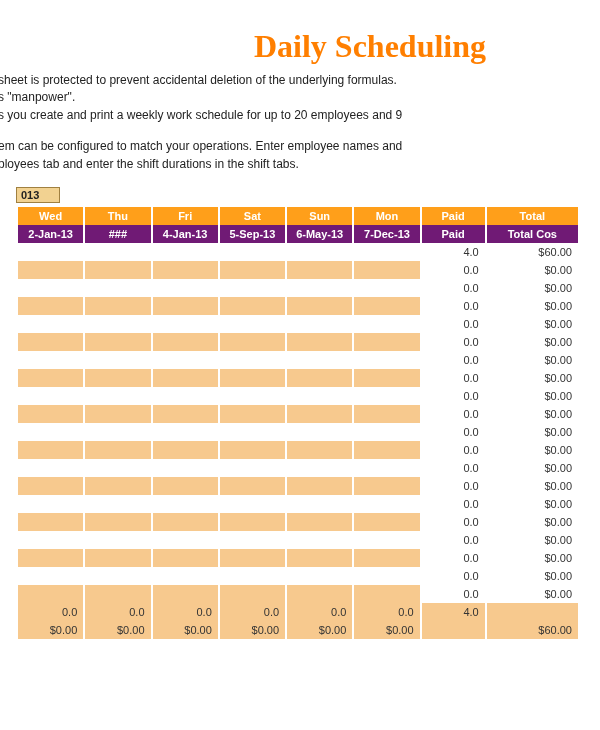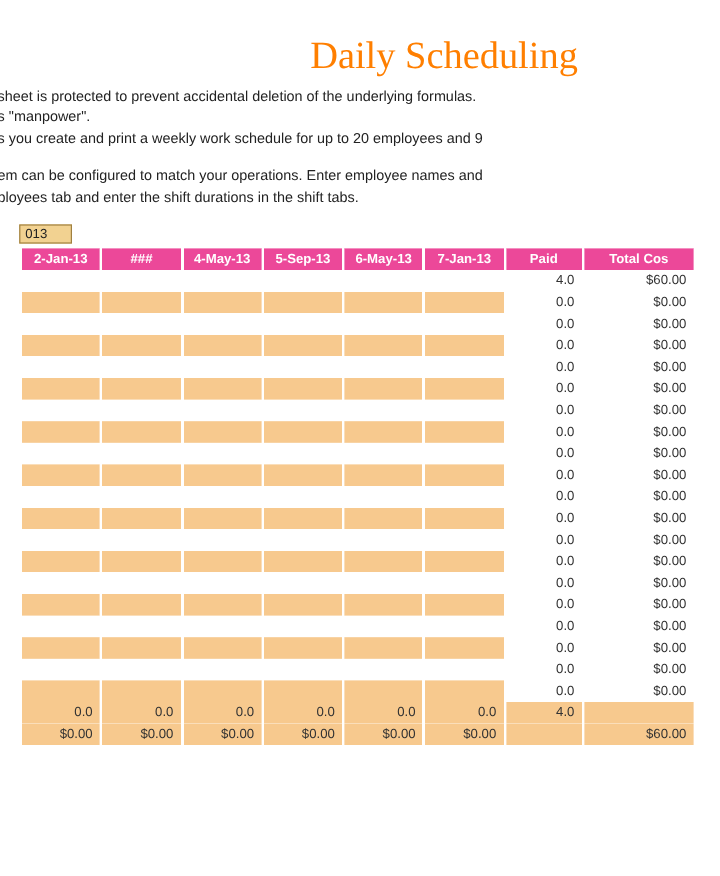--- a/index.html
+++ b/index.html
@@ -11,21 +11,21 @@
     color: #333;
     background: #fff;
     width: 600px;
     height: 730px;
     overflow: hidden;
     position: relative;
   }
   .title {
     font-family: Georgia, 'Times New Roman', serif;
     font-size: 32px;
-    font-weight: normal;
+    font-weight: bold;
     color: #ff7f00;
     text-align: center;
     margin: 28px 0 14px 0;
     padding-left: 140px;
   }
   .intro {
     font-size: 12px;
     line-height: 1.45;
     margin: 0 0 6px 0;
     color: #222;
@@ -38,20 +38,21 @@
     width: 604px;
   }
   .date-field {
     display: inline-block;
     background: #f2d291;
     border: 1px solid #a08040;
     padding: 1px 20px 1px 4px;
     font-size: 11px;
     color: #222;
     margin: 0 0 4px 18px;
+    font-weight: bold;
   }
   table.sched {
     border-collapse: collapse;
     width: 564px;
     margin-left: 18px;
     table-layout: fixed;
   }
   table.sched th, table.sched td {
     padding: 2px 4px;
     font-size: 11px;
@@ -60,21 +61,21 @@
     overflow: hidden;
   }
   table.sched thead tr.hdr1 th {
     background: #ff9f1a;
     color: #fff;
     font-weight: bold;
     border-left: 2px solid #fff;
     border-right: 2px solid #fff;
   }
   table.sched thead tr.hdr2 th {
-    background: #ec4899;
+    background: #701a75;
     color: #fff;
     font-weight: bold;
     border-left: 2px solid #fff;
     border-right: 2px solid #fff;
   }
   table.sched tbody td {
     border-left: 2px solid #fff;
     border-right: 2px solid #fff;
     text-align: right;
     padding-right: 6px;
@@ -110,27 +111,37 @@
       <col class="col-day">
         <col class="col-day">
         <col class="col-day">
       <col class="col-day">
         <col class="col-day">
         <col class="col-day">
       <col class="col-paid">
         <col class="col-total">
     </colgroup>
     <thead>
+      <tr class="hdr1">
+        <th>Wed</th>
+        <th>Thu</th>
+        <th>Fri</th>
+        <th>Sat</th>
+        <th>Sun</th>
+        <th>Mon</th>
+        <th>Paid</th>
+        <th>Total</th>
+      </tr>
       <tr class="hdr2">
         <th>2-Jan-13</th>
         <th>###</th>
-        <th>4-May-13</th>
+        <th>4-Jan-13</th>
         <th>5-Sep-13</th>
         <th>6-May-13</th>
-        <th>7-Jan-13</th>
+        <th>7-Dec-13</th>
         <th>Paid</th>
         <th>Total Cos</th>
       </tr>
     </thead>
     <tbody id="sched-body">
         <tr>
           <td class="day"></td>
           <td class="day"></td>
           <td class="day"></td>
           <td class="day"></td>

